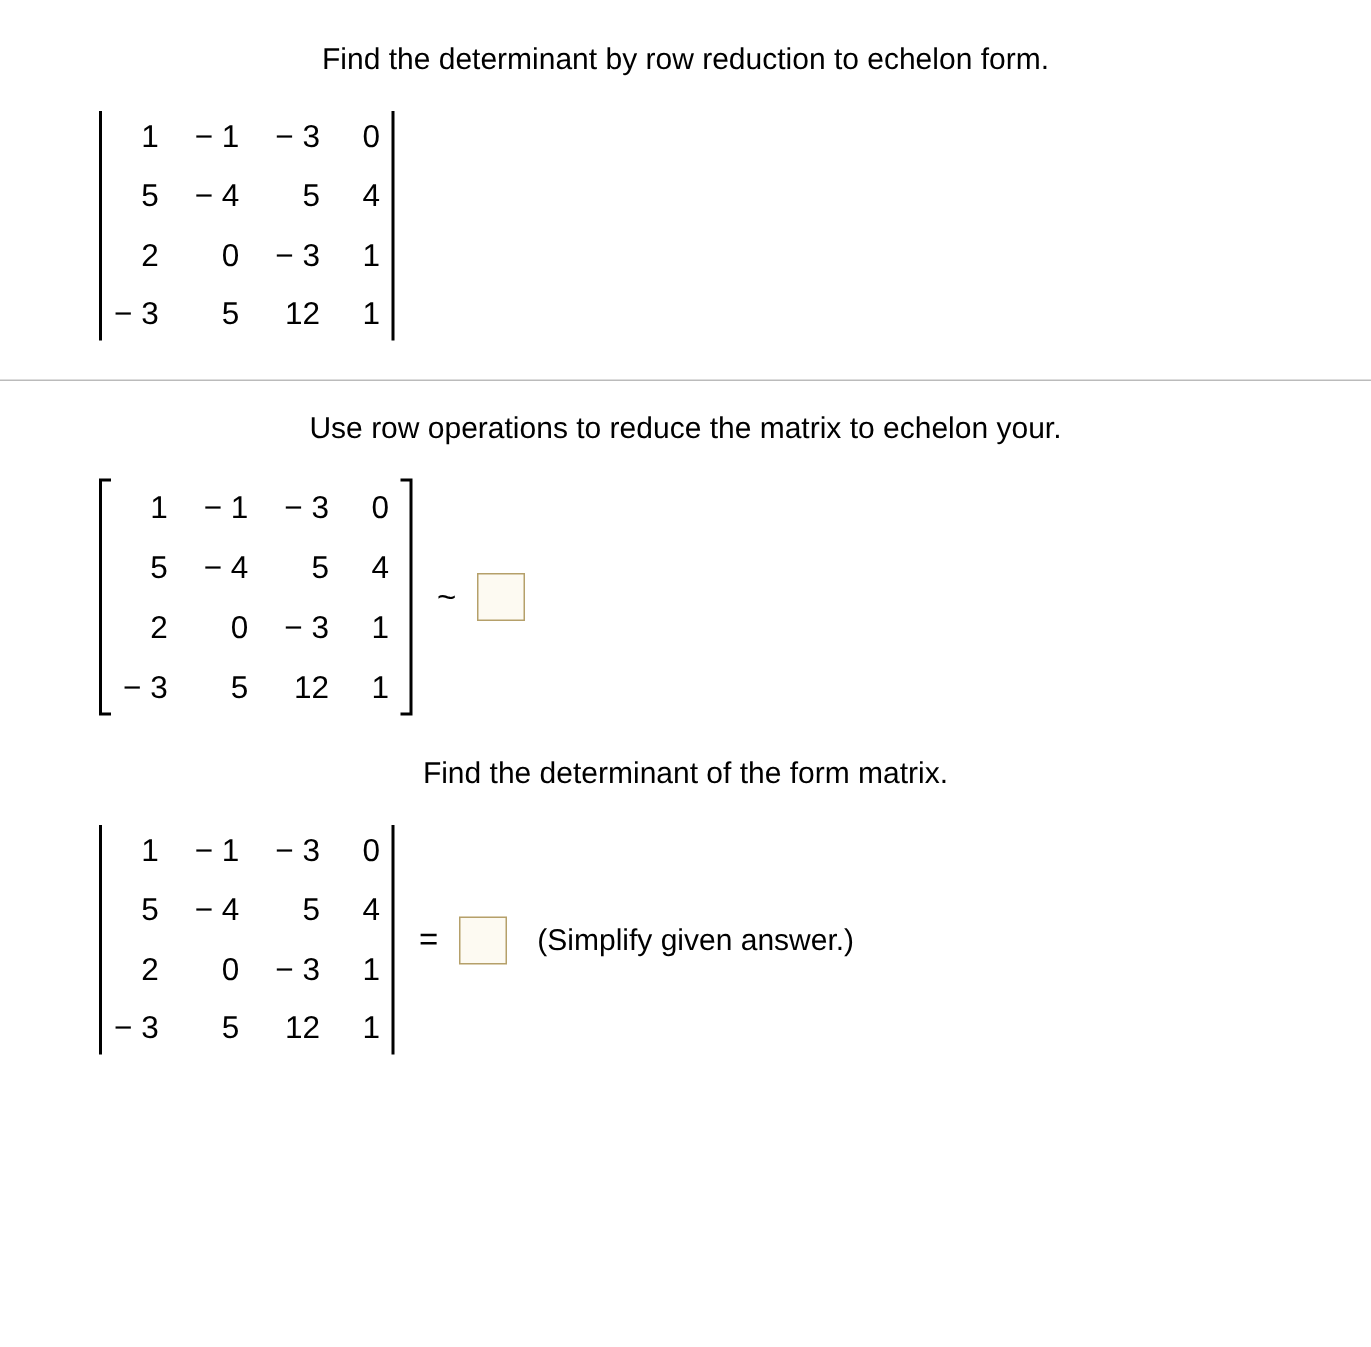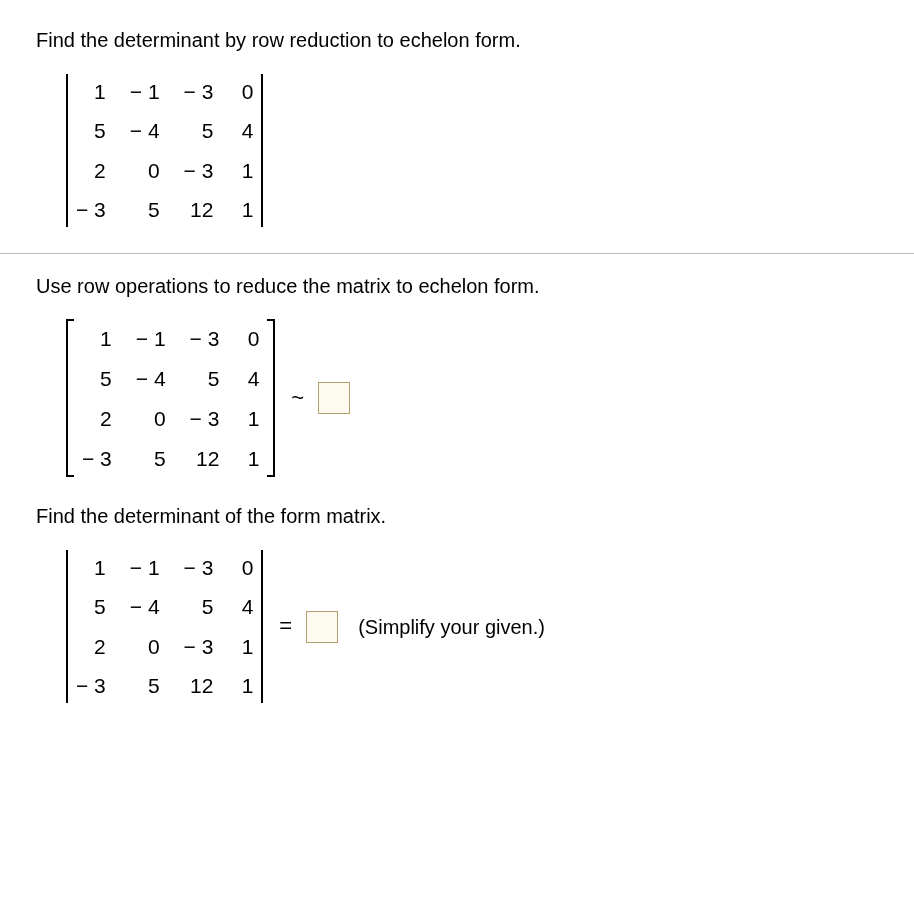--- a/index.html
+++ b/index.html
@@ -7,21 +7,22 @@
       font-family: Arial, Helvetica, sans-serif;
       font-size: 20px;
       color: #000;
       margin: 0;
       padding: 20px 24px;
       width: 914px;
       background: #fff;
       line-height: 1.4;
     }
     .para {
-      margin: 6px 0 18px 12px;
+      margin: 6px 0 18px 0;
+      text-align: center;
     }
     .row-equation {
       display: flex;
       align-items: center;
       margin: 12px 0 24px 40px;
       gap: 14px;
     }
     .tilde {
       font-size: 22px;
       font-weight: 500;
@@ -130,21 +131,21 @@
     </tbody>
       </table>
     <span class="bar">
         <span class="bar-line"></span>
       </span>
   </span>
 </div>
 
 <hr class="hr">
 
-<div class="para">Use row operations to reduce the matrix to echelon form.</div>
+<div class="para">Use row operations to reduce the matrix to echelon your.</div>
 
 <div class="row-equation">
   <span class="mat-wrap">
     <span class="bracket">
       <svg width="12" height="160" viewBox="0 0 12 160">
           <path d="M10 2 H3 V158 H10" fill="none" stroke="#000" stroke-width="2"></path>
         </svg>
     </span>
     <table class="mat">
       <tbody>
@@ -242,14 +243,14 @@
         <td>1</td>
       </tr>
     </tbody>
       </table>
     <span class="bar">
         <span class="bar-line"></span>
       </span>
   </span>
   <span class="equals">=</span>
   <span class="answer-box"></span>
-  <span class="hint">(Simplify your given.)</span>
+  <span class="hint">(Simplify given answer.)</span>
 </div>
 
 </body></html>

